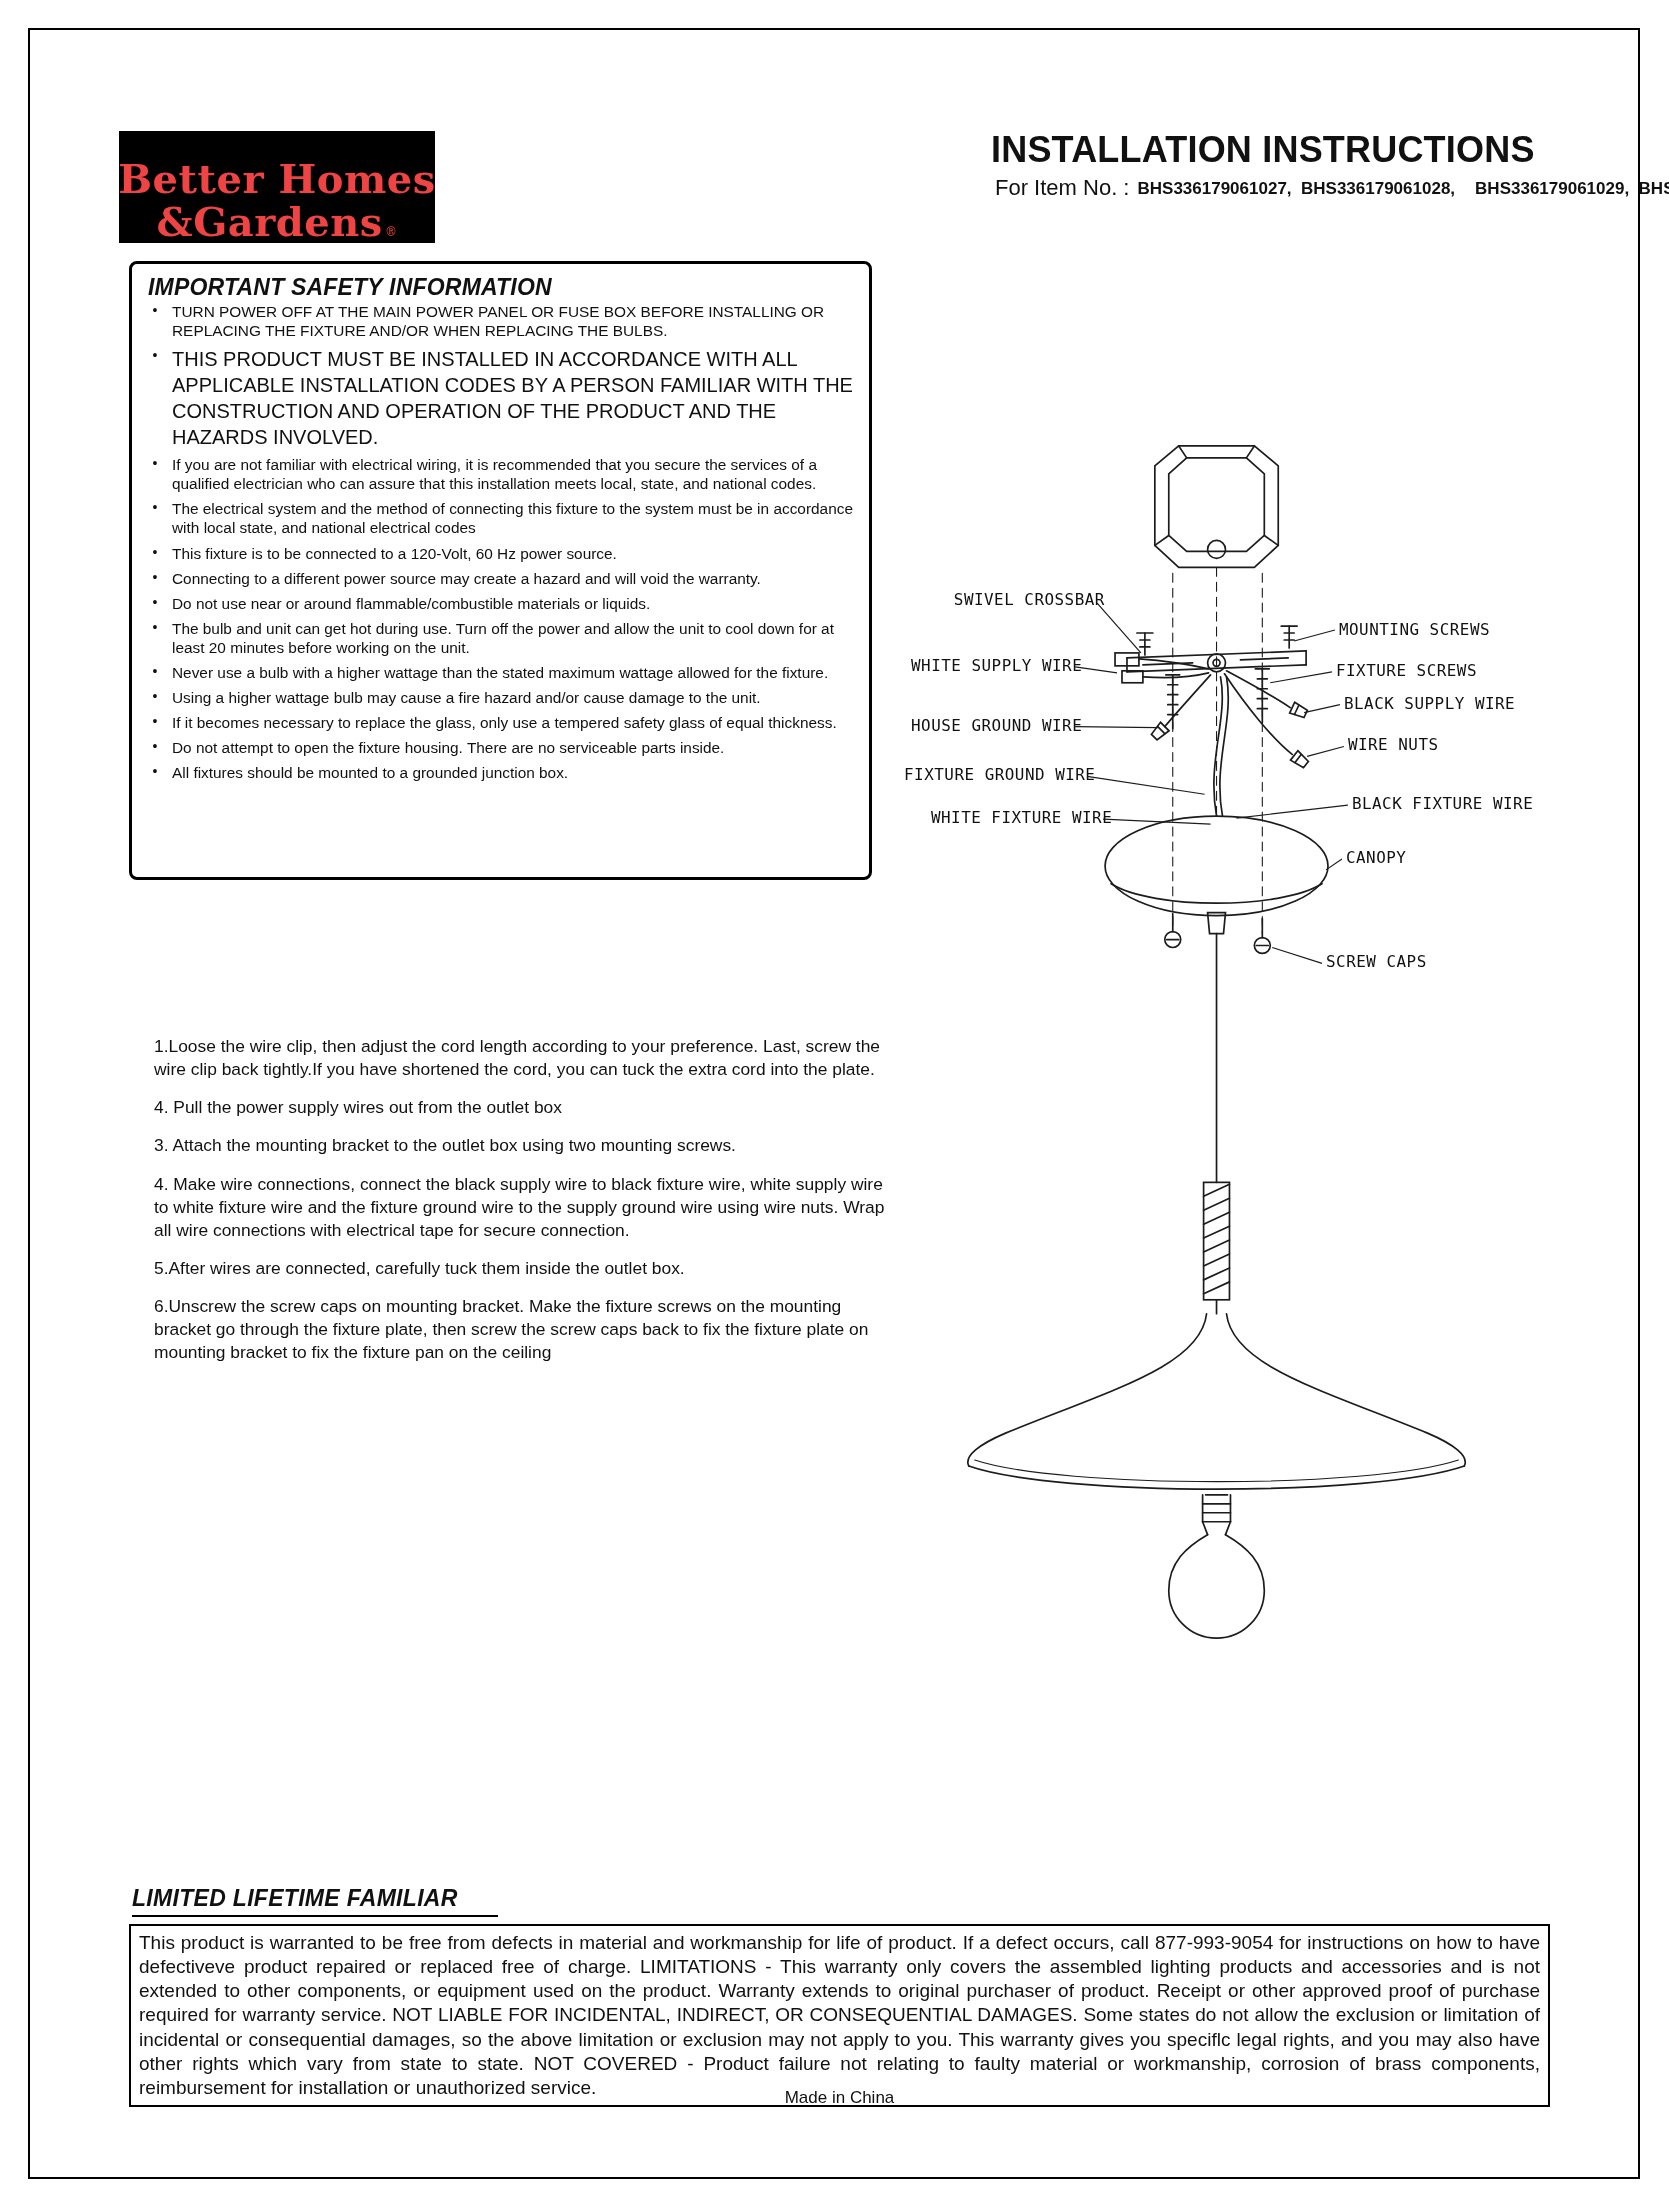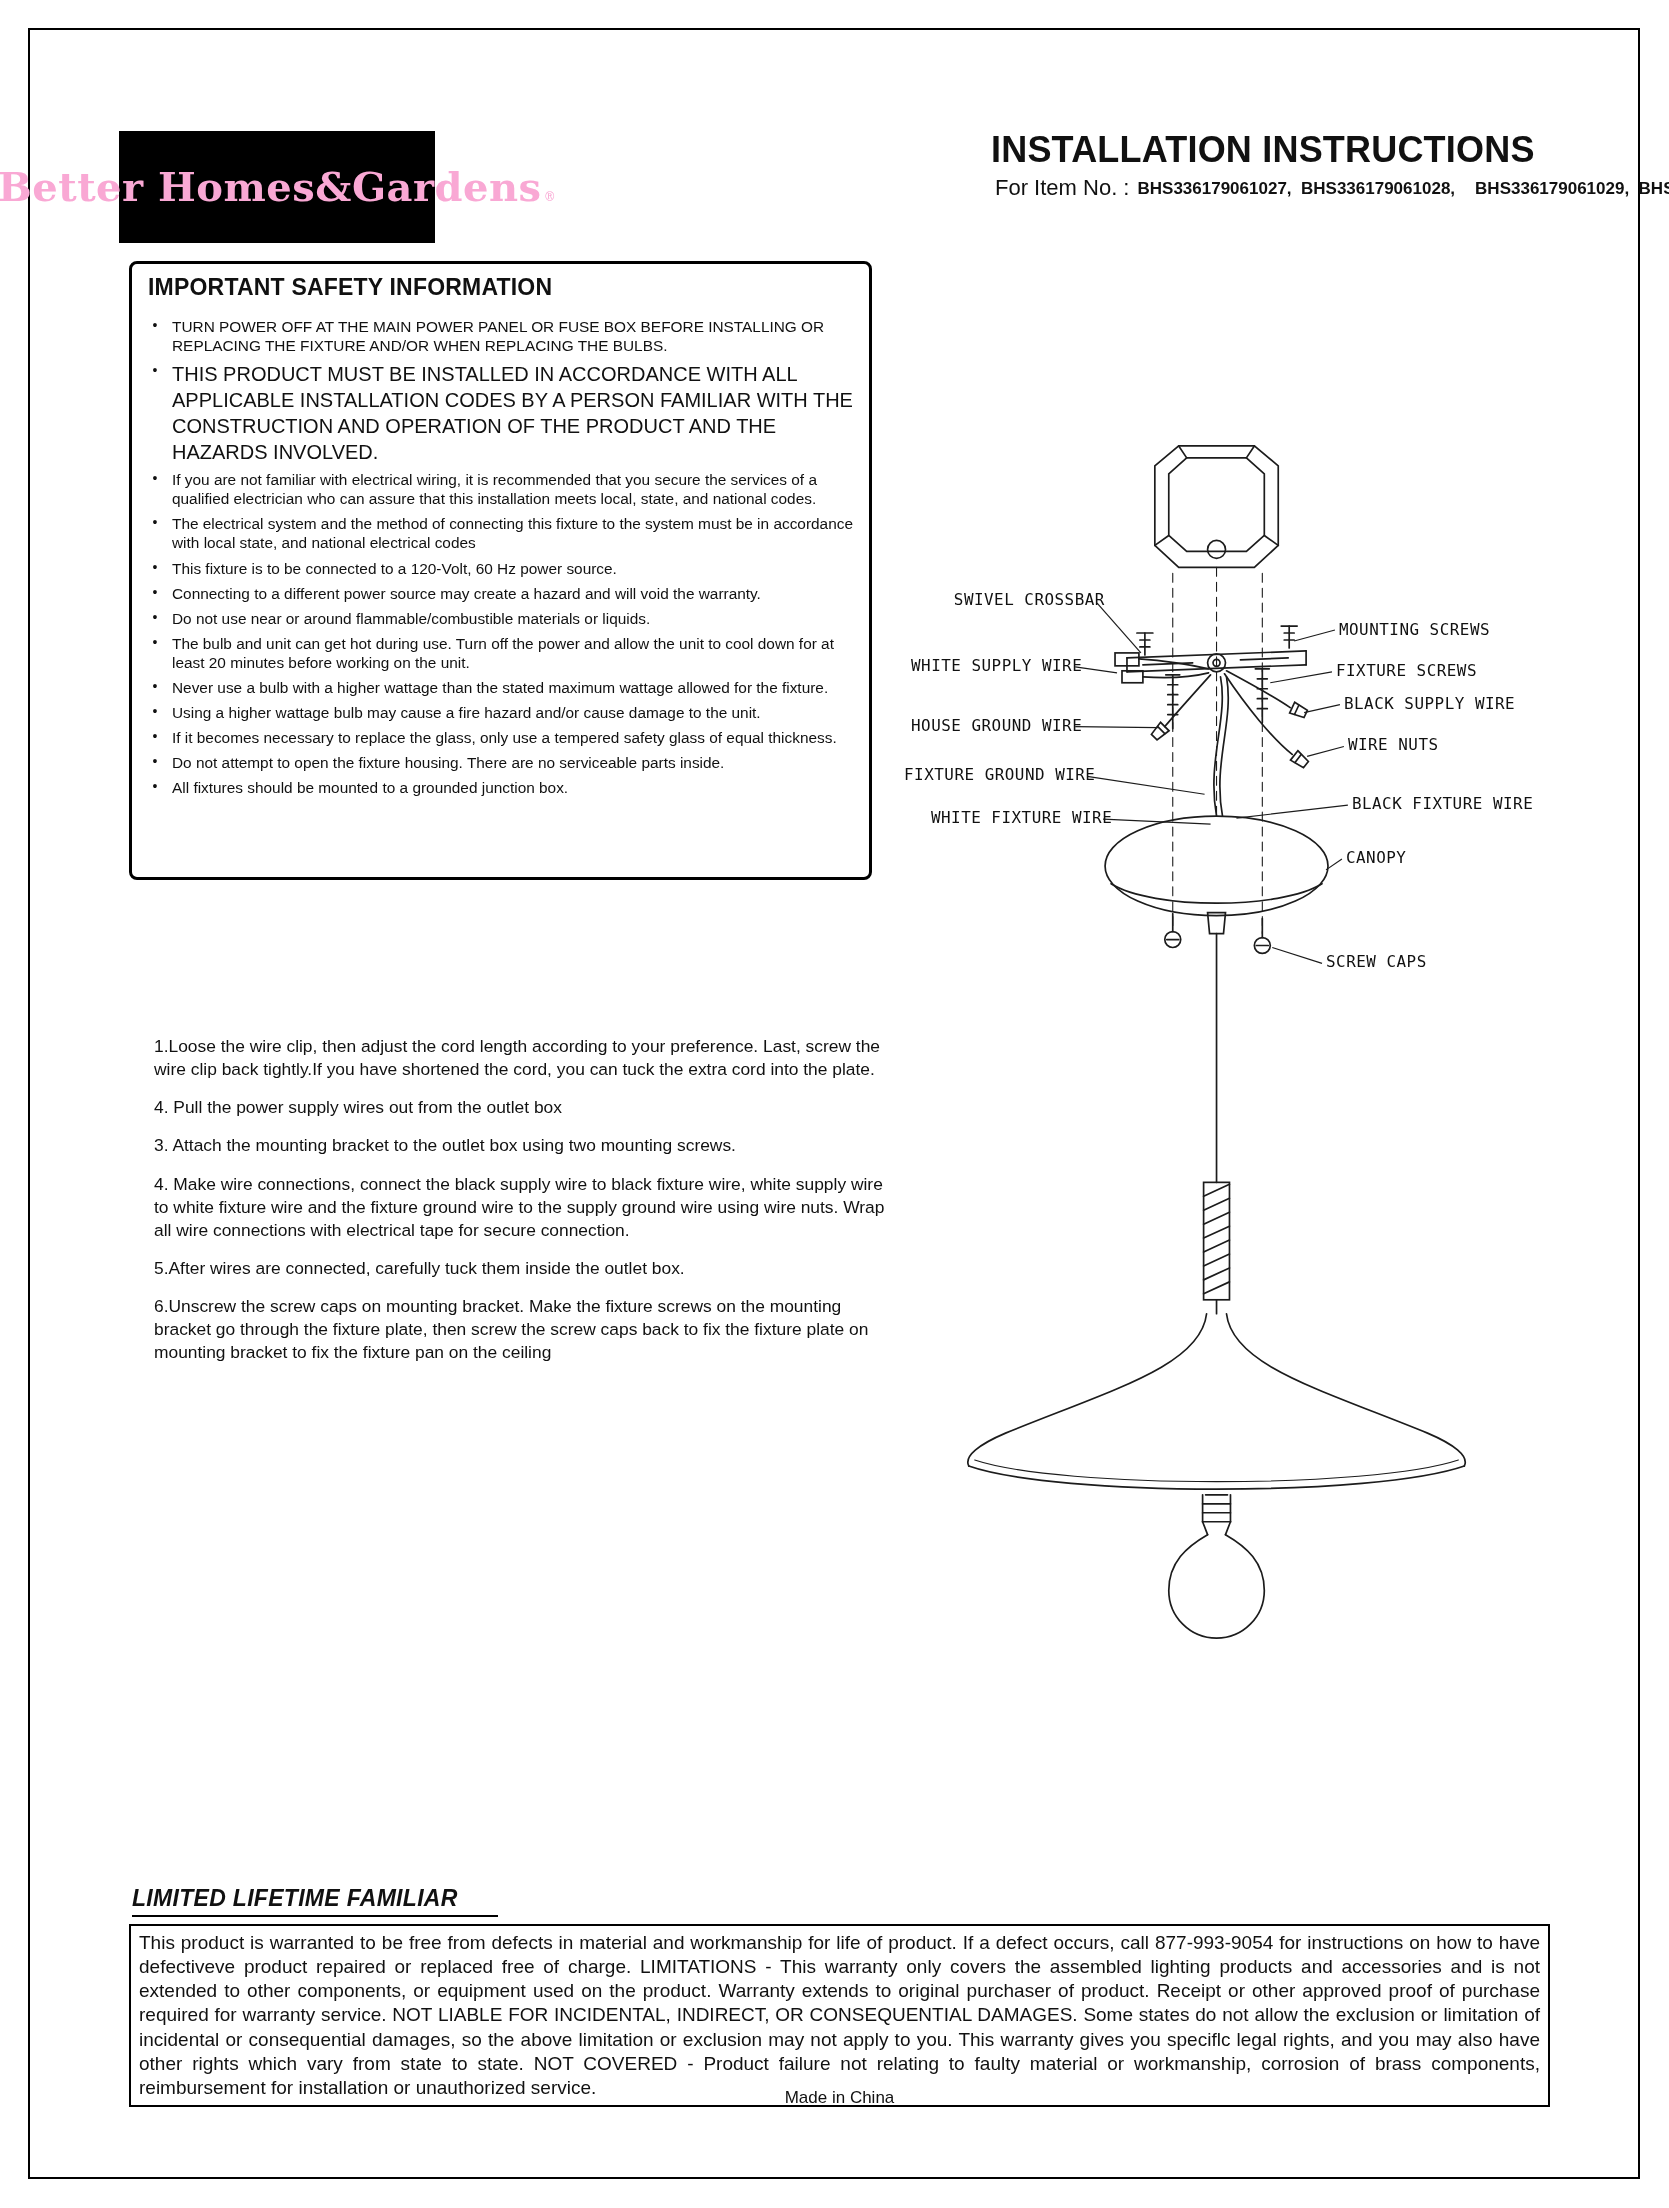--- a/index.html
+++ b/index.html
@@ -1,34 +1,34 @@
 <!DOCTYPE html>
 <html><head>
 <meta charset="utf-8">
 <style>
   *{box-sizing:border-box}
   html,body{margin:0;padding:0;background:#fff}
   body{font-family:"Liberation Sans",sans-serif;color:#111}
   .page{position:relative;width:1670px;height:2209px;background:#fff;overflow:hidden}
   .page-border{position:absolute;left:28px;top:28px;width:1612px;height:2151px;border:2px solid #000;pointer-events:none}
 
-  .logo{position:absolute;left:119px;top:131px;width:316px;height:112px;background:#000;color:#f9a8d4;
-        display:flex;flex-direction:row;align-items:center;justify-content:center}
+  .logo{position:absolute;left:119px;top:131px;width:316px;height:112px;background:#000;color:#ef4444;
+        display:flex;flex-direction:column;align-items:center;justify-content:flex-end}
   .logo-line{font-family:"DejaVu Serif",serif;font-weight:700;font-size:40px;line-height:1.08;letter-spacing:0.5px;white-space:nowrap}
   .reg{font-size:12px;font-weight:400;margin-left:2px}
 
   .doc-title{position:absolute;left:991px;top:129px;margin:0;font-size:36px;font-weight:700;letter-spacing:0.2px;white-space:nowrap}
   .item-row{position:absolute;left:995px;top:175px;display:flex;gap:8px;align-items:flex-start}
   .item-label{font-size:22px;font-weight:400;white-space:nowrap}
   .item-nums{display:flex;flex-direction:row;gap:20px;padding-top:4px}
   .item-num-line{font-size:17px;font-weight:700;white-space:pre}
 
   .safety-box{position:absolute;left:129px;top:261px;width:743px;height:619px;border:3px solid #000;border-radius:8px;
               padding:10px 12px 6px 14px;overflow:hidden}
-  .safety-title{font-size:23px;font-weight:700;margin:0 0 16px 2px;letter-spacing:0.2px}
+  .safety-title{font-size:23px;font-weight:700;font-style:italic;margin:0 0 1px 2px;letter-spacing:0.2px}
   .safety-list{list-style:none;margin:0;padding:0 2px 0 4px}
   .safety-list li{display:flex;gap:12px;margin-bottom:6px;font-size:15.4px;line-height:1.24}
   .safety-list li .dot{flex:0 0 10px;text-align:center;font-size:14px}
   .safety-list li.big{font-size:20px;line-height:1.3;margin-bottom:5px}
 
   .steps{position:absolute;left:154px;top:1035px;width:736px}
   .step{margin:0 0 15px;font-size:17.4px;line-height:1.33}
 
   .diagram{position:absolute;left:876px;top:428px}
   .dlabel text{font-family:"DejaVu Sans Mono",monospace;font-size:16px;fill:#111;letter-spacing:.5px;stroke:none}

